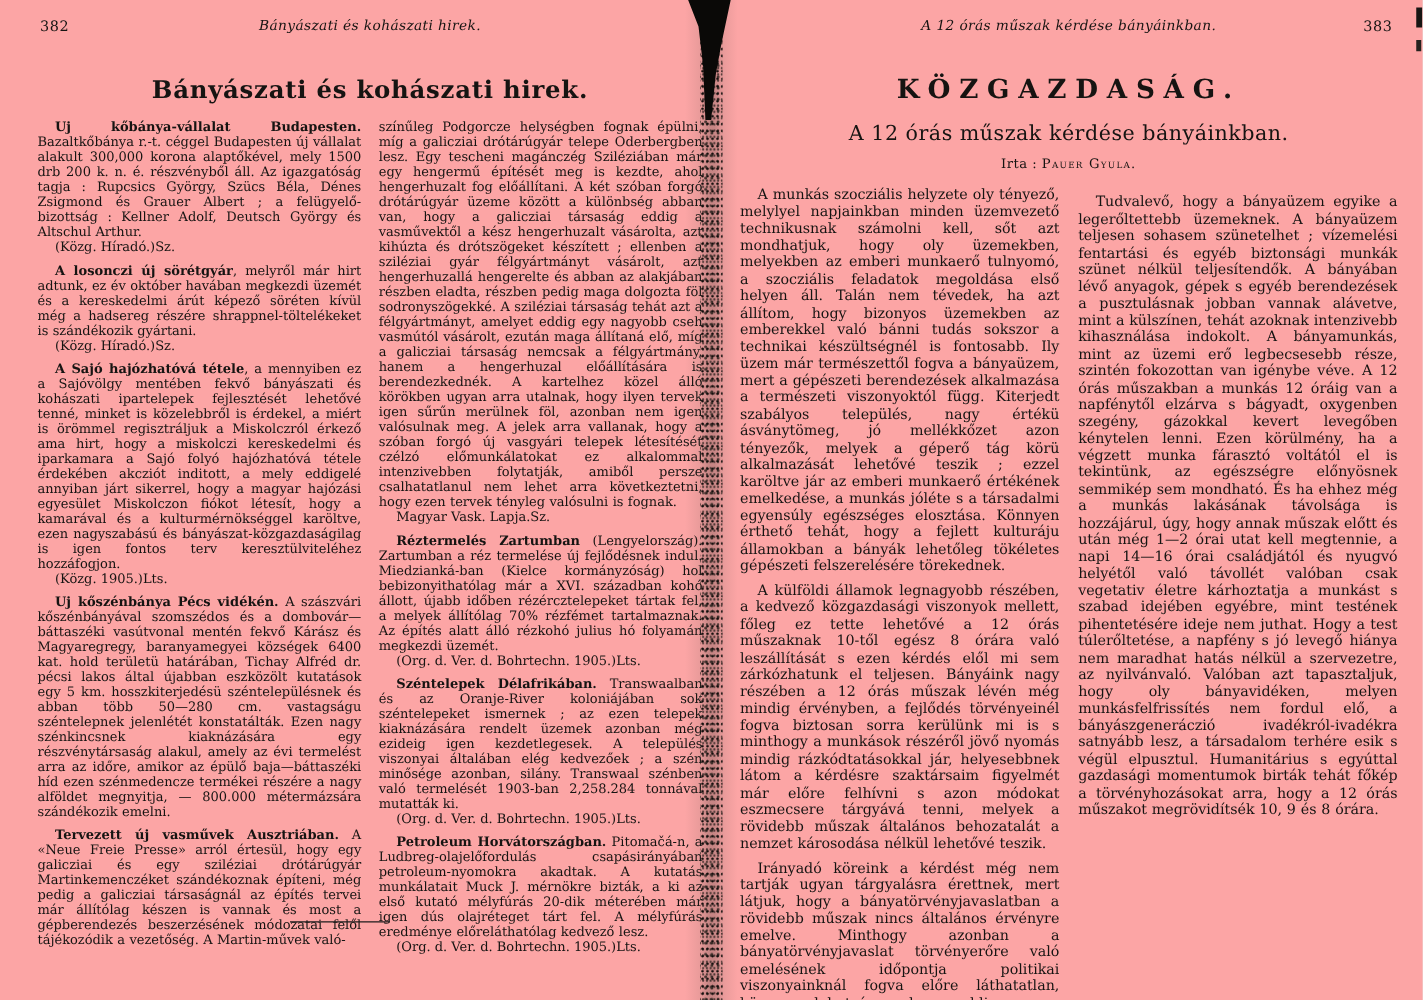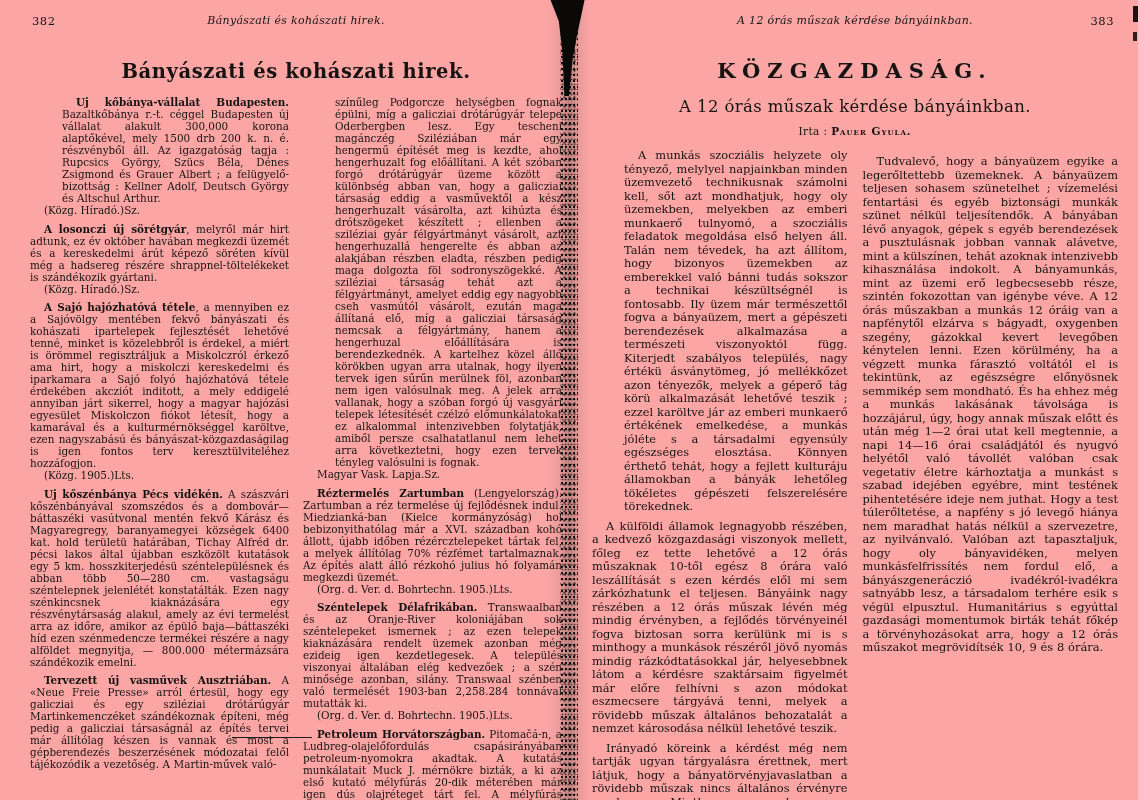--- a/index.html
+++ b/index.html
@@ -36,36 +36,36 @@
     margin-top:28px;text-align:center;
     font-size:21px;letter-spacing:7px;font-weight:700;
   }
   .sub-title-right{
     margin-top:14px;text-align:center;
     font-size:16.5px;letter-spacing:.4px;font-weight:500;
   }
   .byline{
     margin-top:9px;text-align:center;font-size:10.5px;letter-spacing:.4px;
   }
-  .byline .author{font-variant:small-caps;letter-spacing:1px;font-weight:bold;}
+  .byline .author{font-variant:small-caps;letter-spacing:1px;}
 
   
   .cols{display:flex;margin-top:13px;}
   .page-left  .cols{gap:14px;}
   .page-right .cols{gap:15px;margin-top:12px;}
   .col{flex:1;min-width:0;}
 
   .page-left  .col p{font-size:10.4px;line-height:12.0px;}
   .page-right .col p{font-size:11.4px;line-height:13.5px;}
   .col p{
     margin:0;text-align:justify;text-indent:14px;
     word-spacing:.02em;
   }
   .col p.art{margin-top:6px;}
-  .col p.first{margin-top:0;margin-left:32px;}
+  .col p.first{margin-top:0;}
   .col p.cont{text-indent:0;}
   .col p b{font-weight:bold;}
 
   .srcline{
     display:flex;
     padding-left:14px;padding-right:8px;
   }
   .page-left  .srcline{font-size:10.4px;line-height:12.5px;}
   .srcline .sig{}
 

